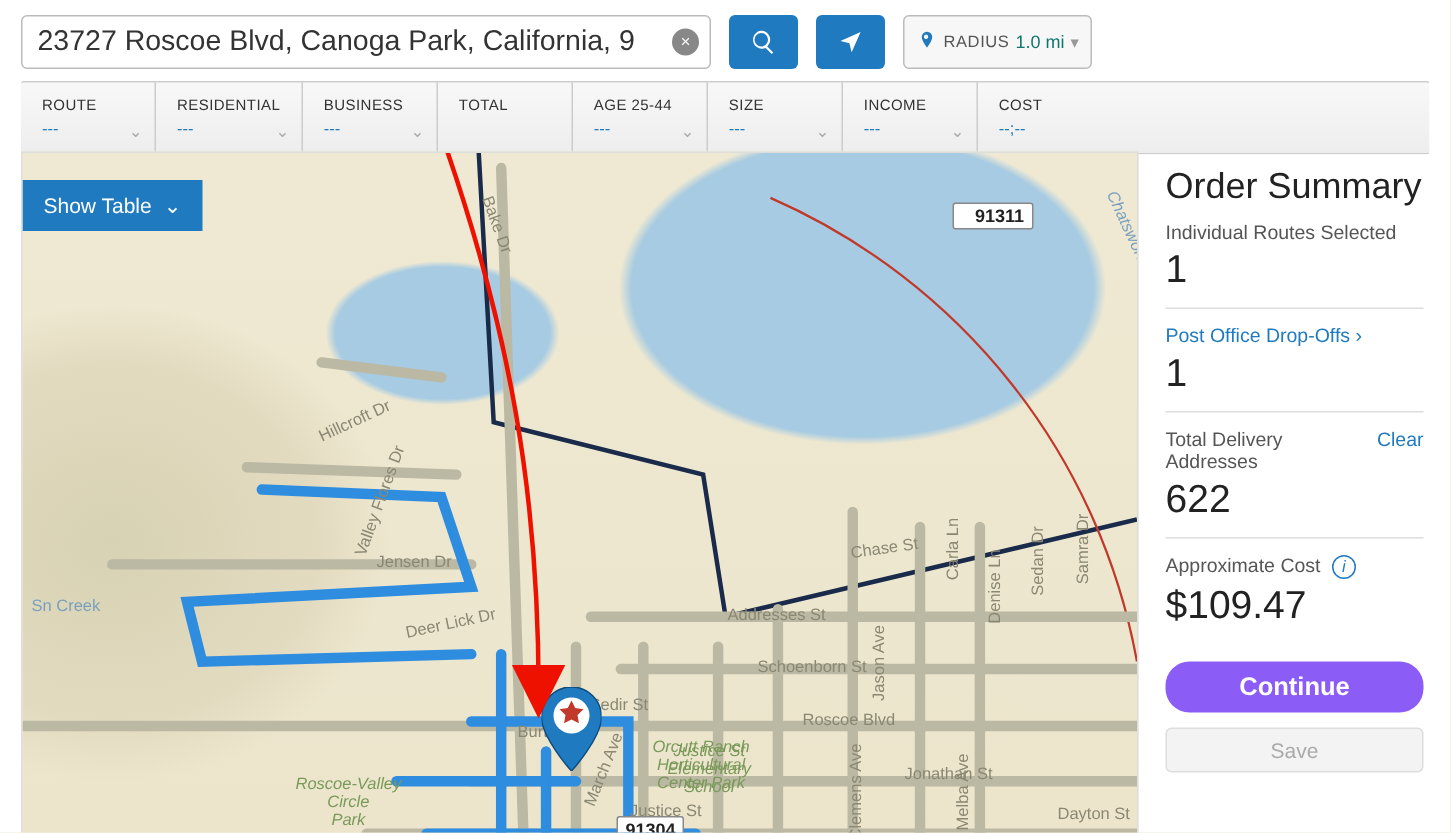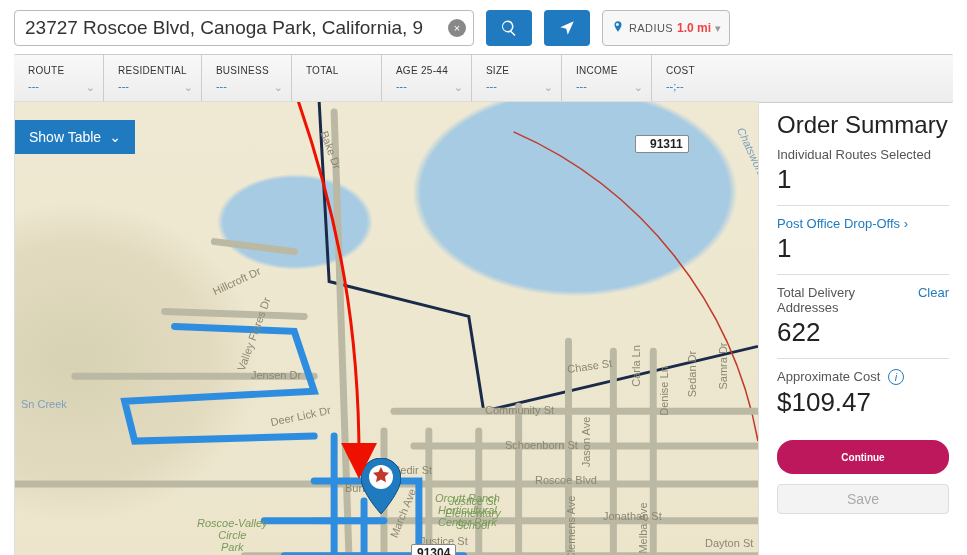--- a/index.html
+++ b/index.html
@@ -10,21 +10,21 @@
   .search-wrap { position:relative; flex:0 0 460px; }
   .search-input { width:100%; height:36px; border:1px solid #bbb; border-radius:4px; font-size:19px; padding:4px 34px 4px 10px; color:#333; }
   .clear-icon { position:absolute; right:8px; top:50%; transform:translateY(-50%); width:18px; height:18px; border-radius:50%; background:#888; display:flex; align-items:center; justify-content:center; color:#fff; font-size:11px; cursor:pointer; }
 
   .sq-btn { width:46px; height:36px; border:none; border-radius:4px; background:#1f7ac0; color:#fff; display:flex; align-items:center; justify-content:center; cursor:pointer; }
   .sq-btn svg { width:18px; height:18px; fill:#fff; }
 
   .radius-box { height:36px; border:1px solid #bbb; border-radius:4px; background:#f7f7f7; display:flex; align-items:center; gap:4px; padding:0 8px; cursor:pointer;text-align:center; }
   .radius-box .pin svg { width:14px; height:18px; fill:#1f7ac0; }
   .radius-box .lbl { font-size:11px; color:#555; letter-spacing:.4px; }
-  .radius-box .val { font-size:12px; color:#ef4444;font-weight:bold; }
+  .radius-box .val { font-size:12px; color:#0f766e; }
   .radius-box .chev { color:#999; font-size:11px; }
 
   .filter-strip { display:flex; border-top:1px solid #ccc; border-bottom:1px solid #ccc; background:linear-gradient(#f8f8f8,#ededed); margin:0 14px 0 14px; border-radius:2px; }
   .filter-cell { border-right:1px solid #ccc; padding:10px 14px 10px 14px; position:relative; min-width:90px; }
   .filter-cell:last-child { border-right:none; flex:1; }
   .filter-head { font-size:10px; color:#333; letter-spacing:.3px; }
   .filter-val { font-size:11px; color:#1f7ac0; margin-top:4px; }
   .filter-chev { position:absolute; right:8px; bottom:8px; color:#aaa; font-size:11px; }
 
   .main-row { display:flex; }
@@ -52,21 +52,21 @@
   .arrow-ann { position:absolute; inset:0; pointer-events:none; }
 
   .sidebar { flex:1; padding:8px 18px 0 18px; }
   .sidebar h2 { font-size:24px; font-weight:normal; color:#222; margin-bottom:8px; }
   .s-label { font-size:13px; color:#555; }
   .s-big { font-size:26px; color:#222; margin:2px 0 10px 0; }
   .s-rule { border:none; border-top:1px solid #ddd; margin:2px 0 10px 0; }
   .s-link { color:#1f7ac0; font-size:13px; cursor:pointer; }
   .s-row { display:flex; justify-content:space-between; align-items:baseline; }
   .info-i { display:inline-flex; width:16px; height:16px; border-radius:50%; border:1px solid #1f7ac0; color:#1f7ac0; font-style:italic; font-size:11px; align-items:center; justify-content:center; margin-left:4px; }
-  .btn-continue { width:100%; height:34px; background:#be185d; color:#fff; border:none; border-radius:16px; font-size:10px; font-weight:bold; cursor:pointer; margin-top:12px; }
+  .btn-continue { width:100%; height:34px; background:#8b5cf6; color:#fff; border:none; border-radius:16px; font-size:17px; font-weight:bold; cursor:pointer; margin-top:12px; }
   .btn-save { width:100%; height:30px; background:#f3f3f3; color:#aaa; border:1px solid #ddd; border-radius:4px; font-size:14px; cursor:pointer; margin-top:10px; }
 </style>
 </head>
 <body>
 
 <div class="topbar">
   <div class="search-wrap">
     <input class="search-input" value="23727 Roscoe Blvd, Canoga Park, California, 9" style="">
     <span class="clear-icon">×</span>
   </div>
@@ -183,21 +183,21 @@
     <span class="parklabel" style="left:430px; top:410px;"></span>
 
     <span class="parklabel" style="left:420px; top:390px; white-space:pre;">Orcutt Ranch
 Horticultural
 Center Park</span>
     <span class="parklabel" style="left:182px; top:415px; white-space:pre;">Roscoe-Valley
 Circle
 Park</span>
 
     <span class="streetlabel" style="left:520px; top:372px;">Roscoe Blvd</span>
-    <span class="streetlabel" style="left:470px; top:302px;">Community St</span>
+    <span class="streetlabel" style="left:470px; top:302px;">Addresses St</span>
     <span class="streetlabel" style="left:490px; top:337px;">Schoenborn St</span>
     <span class="streetlabel" style="left:588px; top:408px;text-align:right;">Jonathan St</span>
     <span class="streetlabel" style="left:405px; top:433px;">Justice St</span>
     <span class="streetlabel" style="left:495px; top:452px;">Strathern St</span>
     <span class="streetlabel" style="left:336px; top:452px;">Baltar St</span>
     <span class="streetlabel" style="left:330px; top:380px;">Burton St</span>
     <span class="streetlabel" style="left:236px; top:267px;">Jensen Dr</span>
     <span class="streetlabel" style="left:255px; top:308px; transform:rotate(-12deg);">Deer Lick Dr</span>
     <span class="streetlabel" style="left:196px; top:173px; transform:rotate(-25deg);">Hillcroft Dr</span>
     <span class="streetlabel" style="left:200px; top:226px; transform:rotate(-70deg);">Valley Flores Dr</span>

